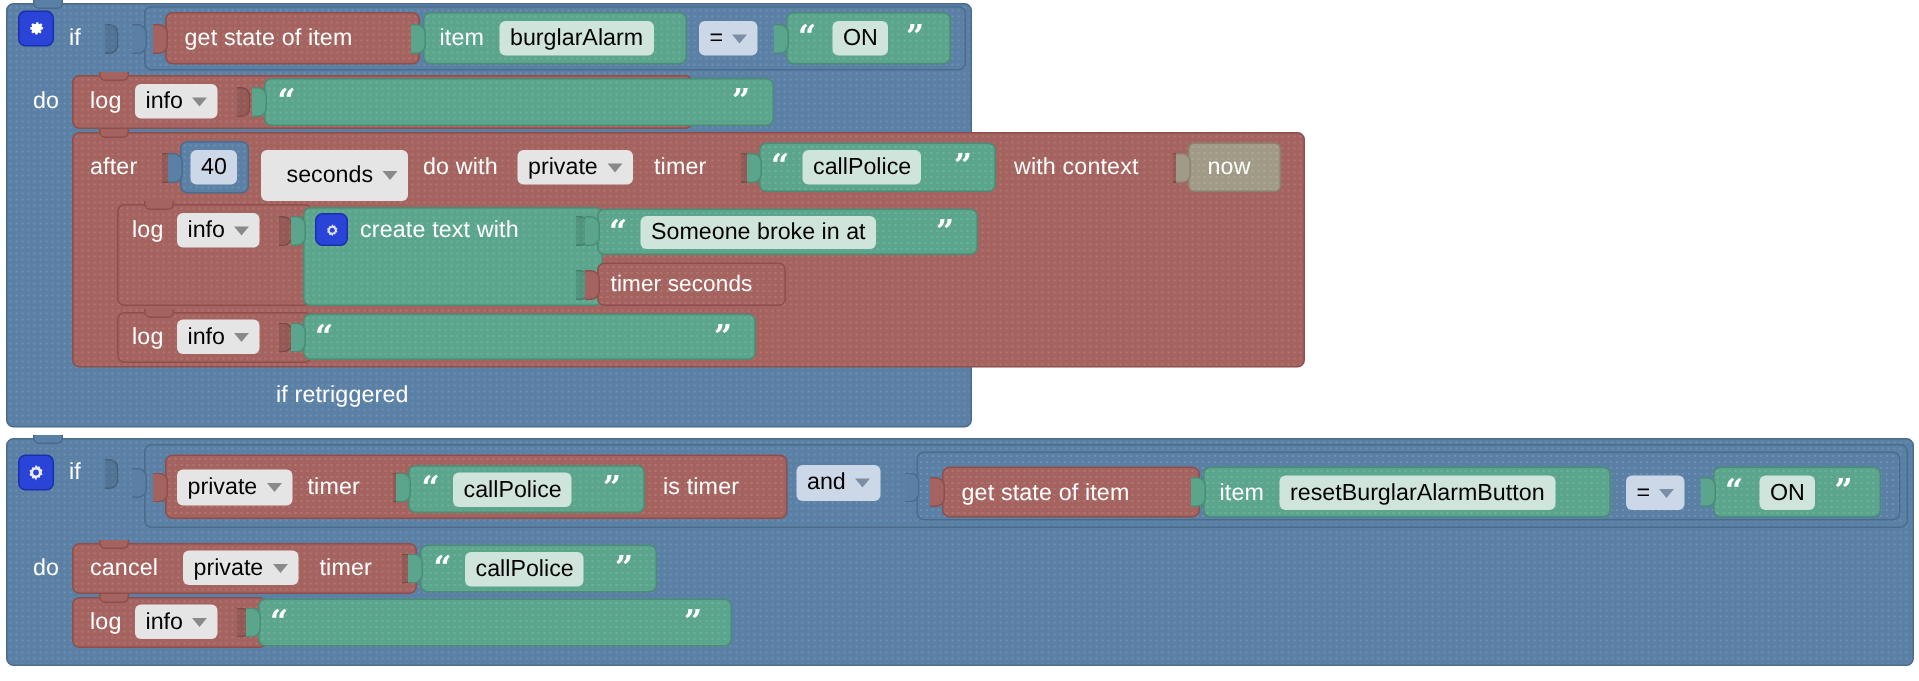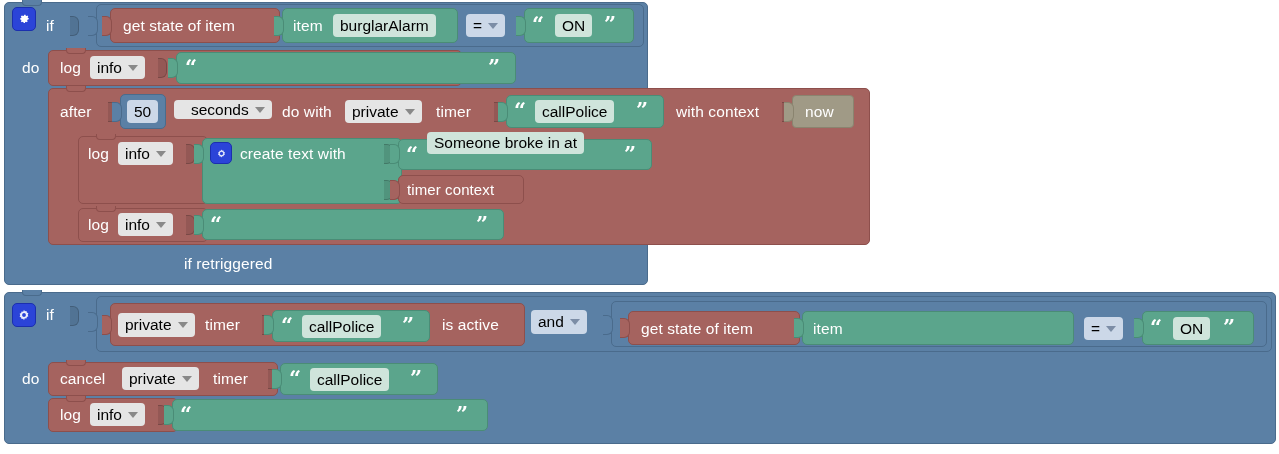--- a/index.html
+++ b/index.html
@@ -145,24 +145,24 @@
   <div class="q" style="left:488px;top:56px;">”</div>
 
   <div class="blk red tex" style="left:48px;top:88px;width:822px;height:157px;"></div>
   <div class="bump red" style="left:66px;top:86px;"></div>
   <div class="lbl" style="left:60px;top:104px;">after</div>
   <div class="socket" style="left:108px;top:102px;"></div>
 
   <div class="blk num tex" style="left:120px;top:94px;width:46px;height:35px;"></div>
   <div class="notch num" style="left:112px;top:102px;"></div>
   <div class="field onblue" style="left:127px;top:100px;height:23px;">
-    <span class="cap">50</span>
-  </div>
-
-  <div class="field onred" style="left:174px;top:100px;height:19px;padding-left:17px;">
+    <span class="cap">40</span>
+  </div>
+
+  <div class="field onred" style="left:174px;top:100px;height:34px;padding-left:17px;">
     <span class="cap">seconds</span>
     <span class="caret"></span>
   </div>
 
   <div class="lbl" style="left:282px;top:104px;">do with</div>
 
   <div class="field onred" style="left:345px;top:100px;height:23px;">
     <span class="cap">private</span>
     <span class="caret"></span>
   </div>
@@ -203,28 +203,28 @@
         <circle cx="12" cy="12" r="3.1" fill="#2b44d8"></circle>
       </svg>
   </div>
   <div class="lbl" style="left:240px;top:146px;">create text with</div>
   <div class="socket" style="left:384px;top:144px;"></div>
   <div class="socket" style="left:384px;top:180px;"></div>
 
   <div class="blk green tex" style="left:398px;top:139px;width:254px;height:31px;"></div>
   <div class="notch green" style="left:390px;top:144px;"></div>
   <div class="q" style="left:406px;top:143px;">“</div>
-  <div class="field ongreen" style="left:427px;top:132px;height:22px;">
+  <div class="field ongreen" style="left:427px;top:144px;height:22px;">
     <span class="cap">Someone broke in at</span>
   </div>
   <div class="q" style="left:624px;top:143px;">”</div>
 
   <div class="blk red tex" style="left:398px;top:175px;width:126px;height:29px;"></div>
   <div class="notch red" style="left:390px;top:180px;"></div>
-  <div class="lbl" style="left:407px;top:182px;font-size:15px;">timer context</div>
+  <div class="lbl" style="left:407px;top:182px;font-size:15px;">timer seconds</div>
 
   <div class="blk red tex" style="left:78px;top:208px;width:130px;height:34px;"></div>
   <div class="bump red" style="left:96px;top:206px;"></div>
   <div class="lbl" style="left:88px;top:217px;">log</div>
   <div class="field onred" style="left:118px;top:213px;height:23px;">
     <span class="cap">info</span>
     <span class="caret"></span>
   </div>
   <div class="socket" style="left:186px;top:215px;"></div>
 
@@ -262,37 +262,40 @@
   <div class="socket" style="left:262px;top:315px;"></div>
 
   <div class="blk green tex" style="left:272px;top:310px;width:158px;height:32px;"></div>
   <div class="notch green" style="left:264px;top:315px;"></div>
   <div class="q" style="left:281px;top:314px;">“</div>
   <div class="field ongreen" style="left:302px;top:315px;height:23px;">
     <span class="cap">callPolice</span>
   </div>
   <div class="q" style="left:402px;top:314px;">”</div>
 
-  <div class="lbl" style="left:442px;top:317px;">is active</div>
+  <div class="lbl" style="left:442px;top:317px;">is timer</div>
 
   <div class="field onblue" style="left:531px;top:310px;height:24px;">
     <span class="cap">and</span>
     <span class="caret"></span>
   </div>
 
   <div class="blk blue tex" style="left:611px;top:301px;width:656px;height:46px;"></div>
   <div class="notch num" style="left:603px;top:315px;"></div>
 
   <div class="blk red tex" style="left:628px;top:311px;width:172px;height:34px;"></div>
   <div class="notch red" style="left:620px;top:318px;"></div>
   <div class="lbl" style="left:641px;top:321px;">get state of item</div>
 
   <div class="blk green tex" style="left:802px;top:311px;width:272px;height:34px;"></div>
   <div class="notch green" style="left:794px;top:318px;"></div>
   <div class="lbl" style="left:813px;top:321px;">item</div>
+  <div class="field ongreen" style="left:853px;top:317px;height:23px;">
+    <span class="cap">resetBurglarAlarmButton</span>
+  </div>
 
   <div class="field onblue" style="left:1084px;top:317px;height:23px;">
     <span class="cap">=</span>
     <span class="caret"></span>
   </div>
 
   <div class="blk green tex" style="left:1142px;top:311px;width:112px;height:34px;"></div>
   <div class="notch green" style="left:1134px;top:318px;"></div>
   <div class="q" style="left:1150px;top:316px;">“</div>
   <div class="field ongreen" style="left:1173px;top:317px;height:23px;">

